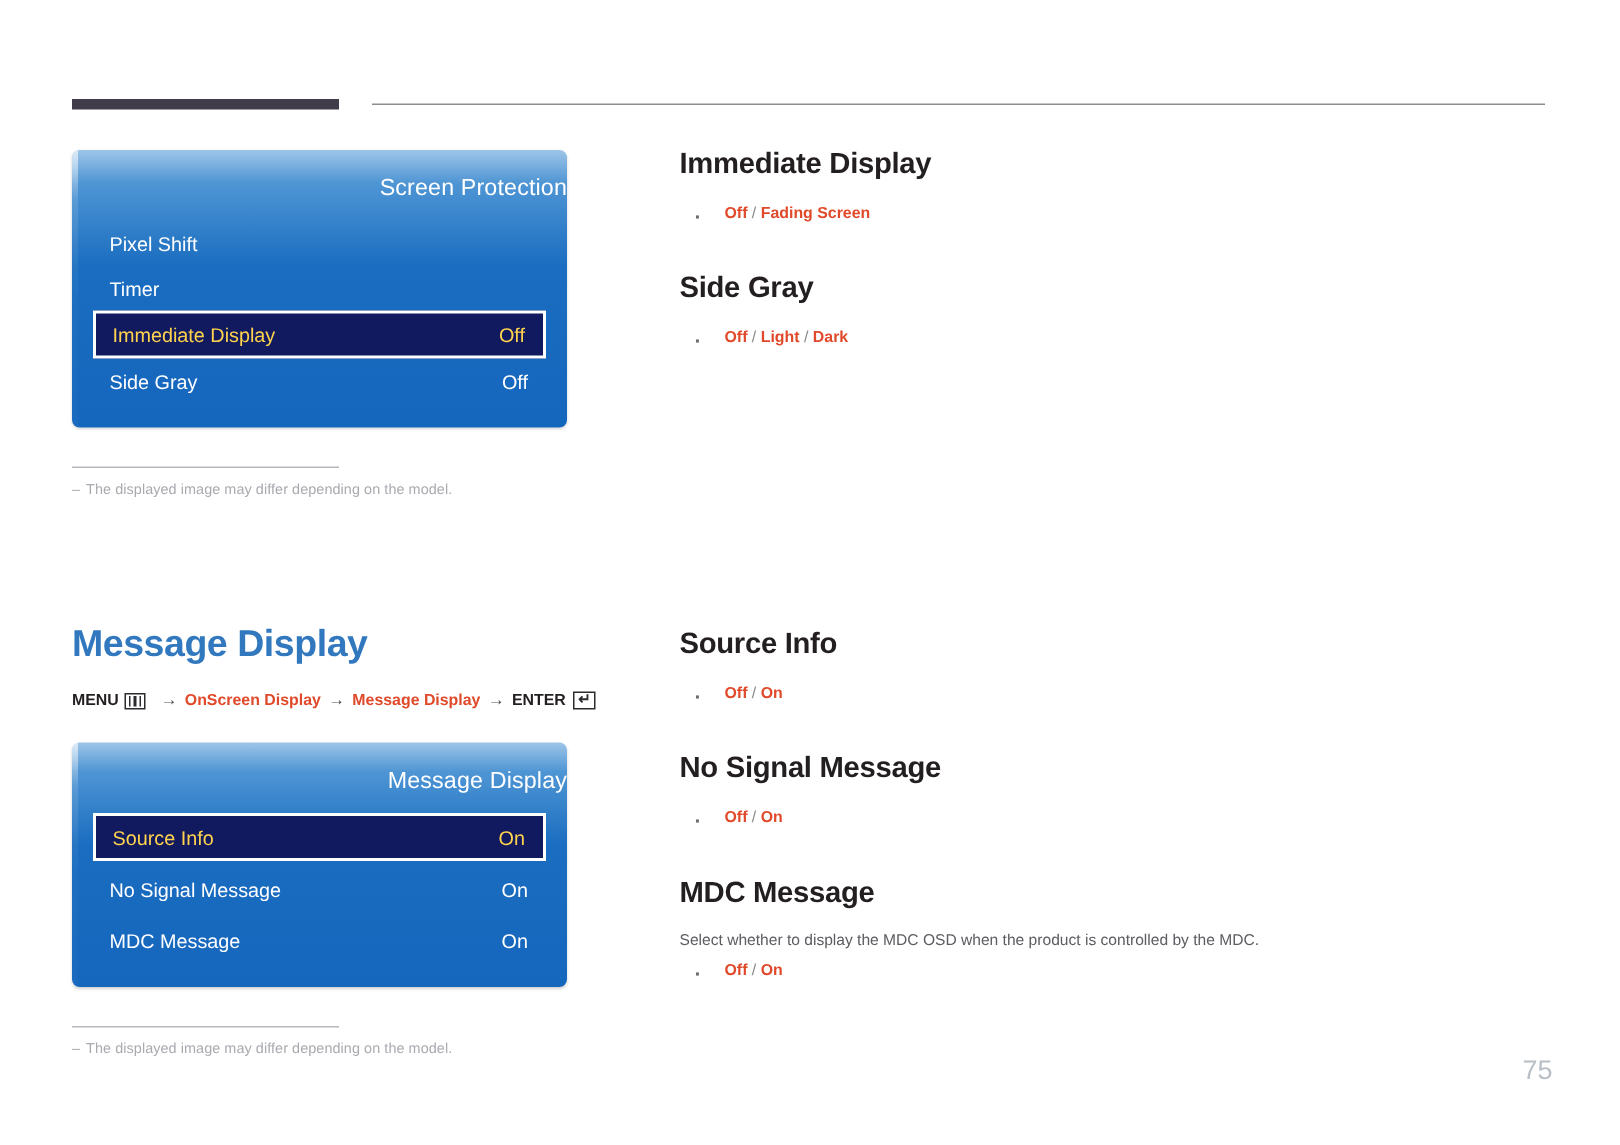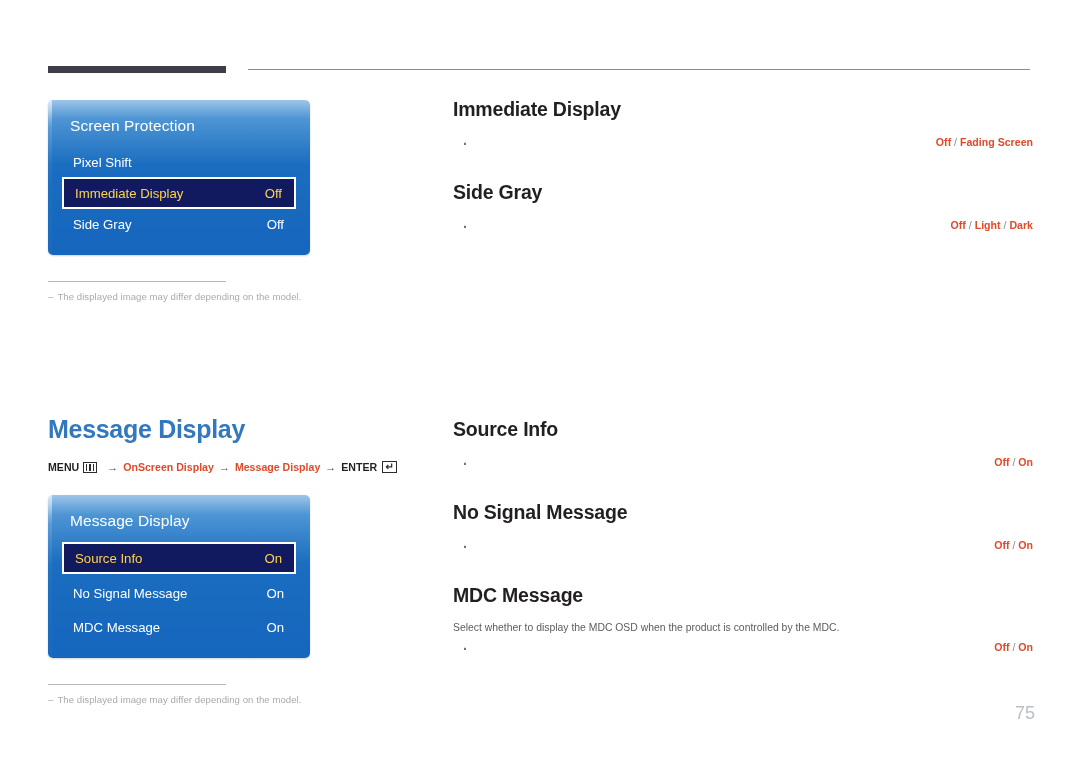--- a/index.html
+++ b/index.html
@@ -47,31 +47,32 @@
     width: 380px;
   }
   .col-right {
     position: absolute;
     left: 453px;
     width: 580px;
   }
 
   
   .osd-panel {
-    width: 262px;
+    width: 330px;
     border-radius: 5px;
     background: linear-gradient(to bottom,
                 #9ec5e8 0%,
                 #4e95d4 12%,
                 #1a6dc0 42%,
                 #1566bd 100%);
     box-shadow: 0 1px 2px rgba(0,0,0,0.18);
     padding: 0 0 16px 0;
     position: relative;
     overflow: hidden;
+    text-align: right;
   }
   .osd-panel::before {
     content: "";
     position: absolute;
     left: 0; top: 0; bottom: 0;
     width: 4px;
     background: linear-gradient(to bottom, rgba(255,255,255,0.65) 0%, rgba(255,255,255,0.12) 18%, rgba(255,255,255,0.02) 55%);
   }
   .osd-title {
     color: #ffffff;
@@ -137,21 +138,20 @@
     margin: 0 0 30px 0;
     padding: 0;
   }
   ul.opts li {
     font-size: 10.6px;
     color: #e0492a;
     font-weight: bold;
     position: relative;
     padding-left: 30px;
     line-height: 1.5;
-    text-align: right;
   }
   ul.opts li::before {
     content: "\00B7";
     position: absolute;
     left: 10px;
     top: -1px;
     color: #6d6d73;
     font-size: 14px;
     font-weight: bold;
   }
@@ -239,20 +239,24 @@
   <div class="col-left" style="top: 100px;">
 
     <div class="osd-panel">
       <div class="osd-title">Screen Protection</div>
 
       <div class="osd-row">
         <span class="osd-row-label">Pixel Shift</span>
         <span class="osd-row-value"></span>
       </div>
 
+      <div class="osd-row">
+        <span class="osd-row-label">Timer</span>
+        <span class="osd-row-value"></span>
+      </div>
 
       <div class="osd-row selected">
         <span class="osd-row-label">Immediate Display</span>
         <span class="osd-row-value">Off</span>
       </div>
 
       <div class="osd-row">
         <span class="osd-row-label">Side Gray</span>
         <span class="osd-row-value">Off</span>
       </div>

